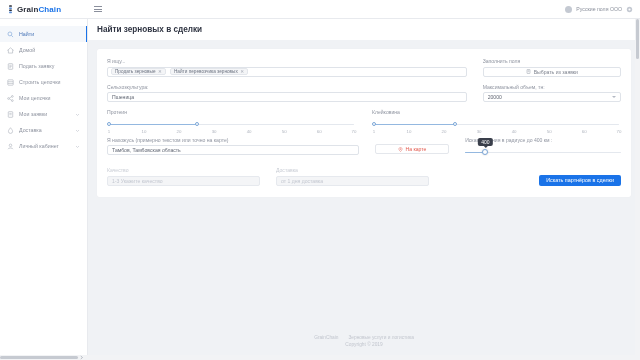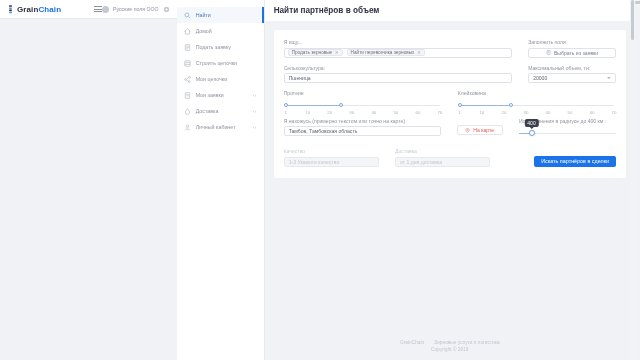--- a/index.html
+++ b/index.html
@@ -1,21 +1,21 @@
 <!DOCTYPE html>
 <html><head>
 <meta charset="utf-8">
 <style>
   * { box-sizing: border-box; margin: 0; padding: 0; }
   html, body {
     width: 640px; height: 360px; overflow: hidden;
     font-family: "Liberation Sans", sans-serif;
     background: #f0f2f5; color: #3c4257;
   }
-  .app { position: relative; width: 640px; height: 360px; display: flex; flex-direction: row; }
+  .app { position: relative; width: 640px; height: 360px; display: flex; flex-direction: column; }
 
   
   .topbar {
     height: 19px; background: #ffffff; display: flex; align-items: center;
     border-bottom: 1px solid #e8eaee; flex: 0 0 19px; position: relative; z-index: 5;
   }
   .brand {
     width: 88px; display: flex; align-items: center; gap: 3px;
     padding-left: 7px; flex: 0 0 88px;
   }
@@ -252,21 +252,21 @@
         <span class="nav-label">Личный кабинет</span>
         <svg class="chev" viewBox="0 0 10 10">
           <path d="M2 4 L5 7 L8 4" fill="none" stroke="#b8bcc6" stroke-width="1.1"></path>
         </svg>
       </div>
     </div>
 
     <div class="main">
 
       <div class="page-head">
-        <span class="page-title">Найти партнёров в объем</span>
+        <span class="page-title">Найти зерновых в сделки</span>
       </div>
 
       <div class="content">
         <div class="card">
 
           <div class="row">
             <div class="col" style="flex:2.6">
               <div class="fg">
                 <span class="lbl">Я ищу...</span>
                 <div class="input tags">

